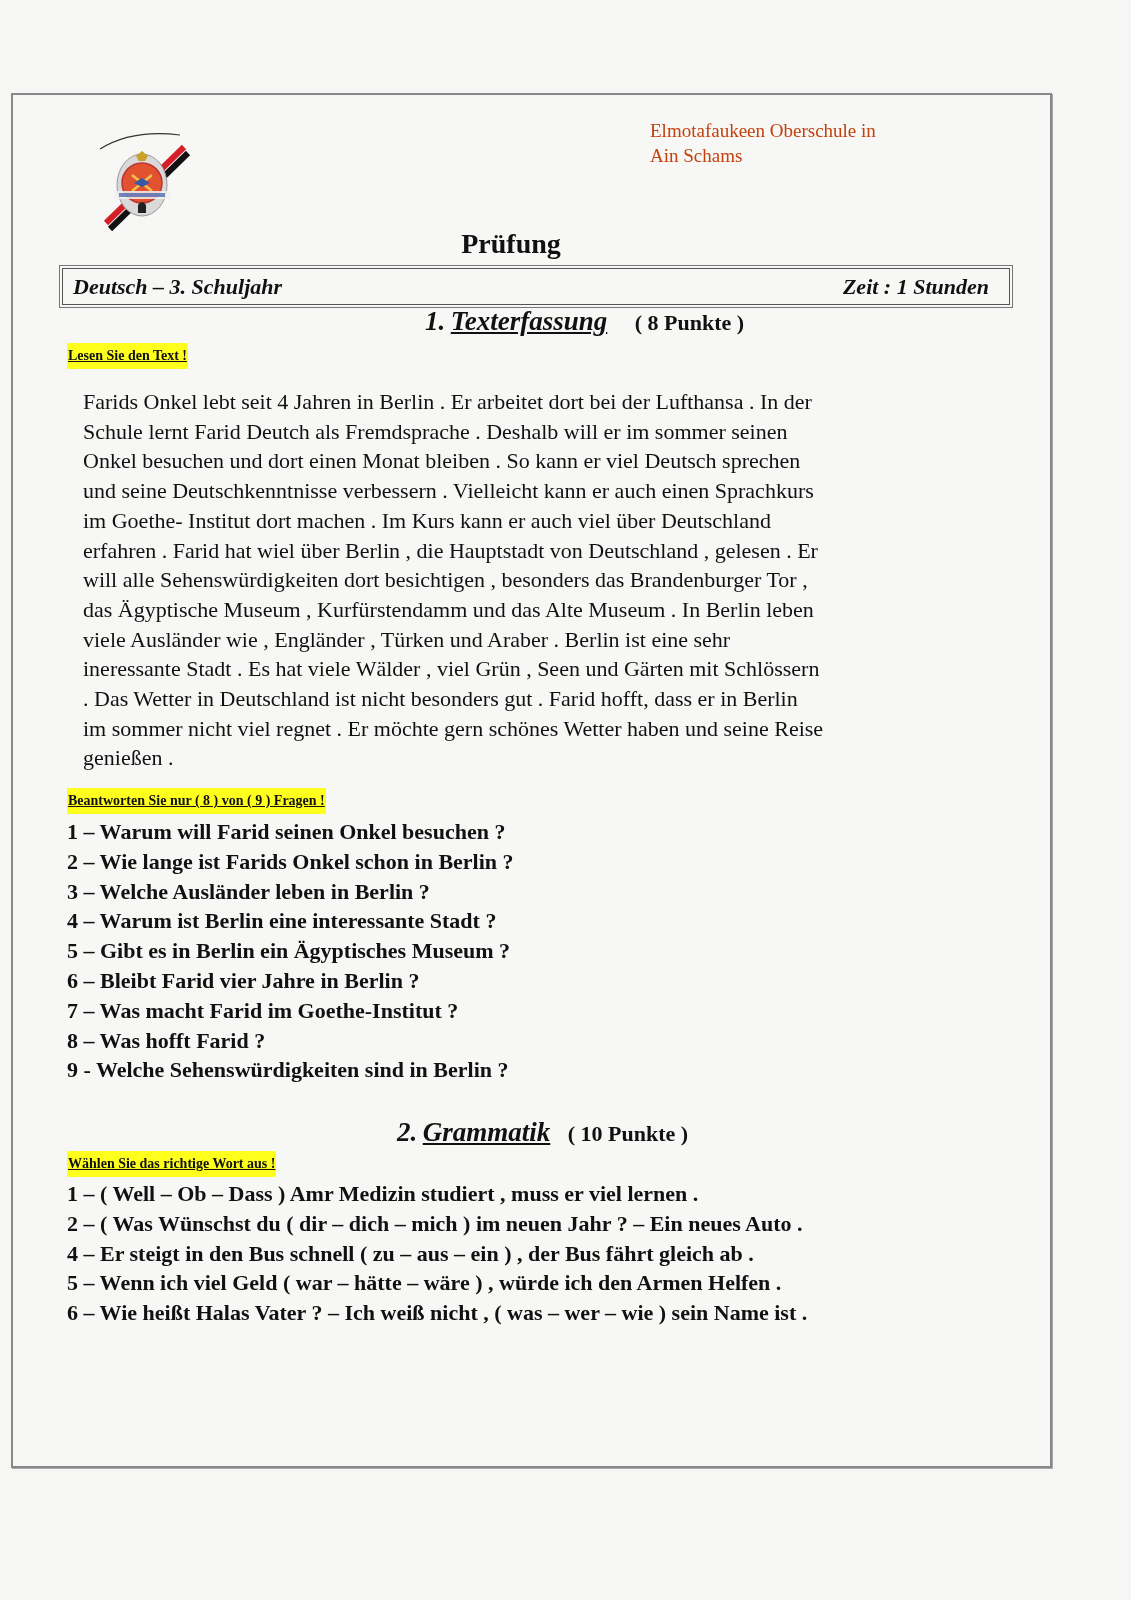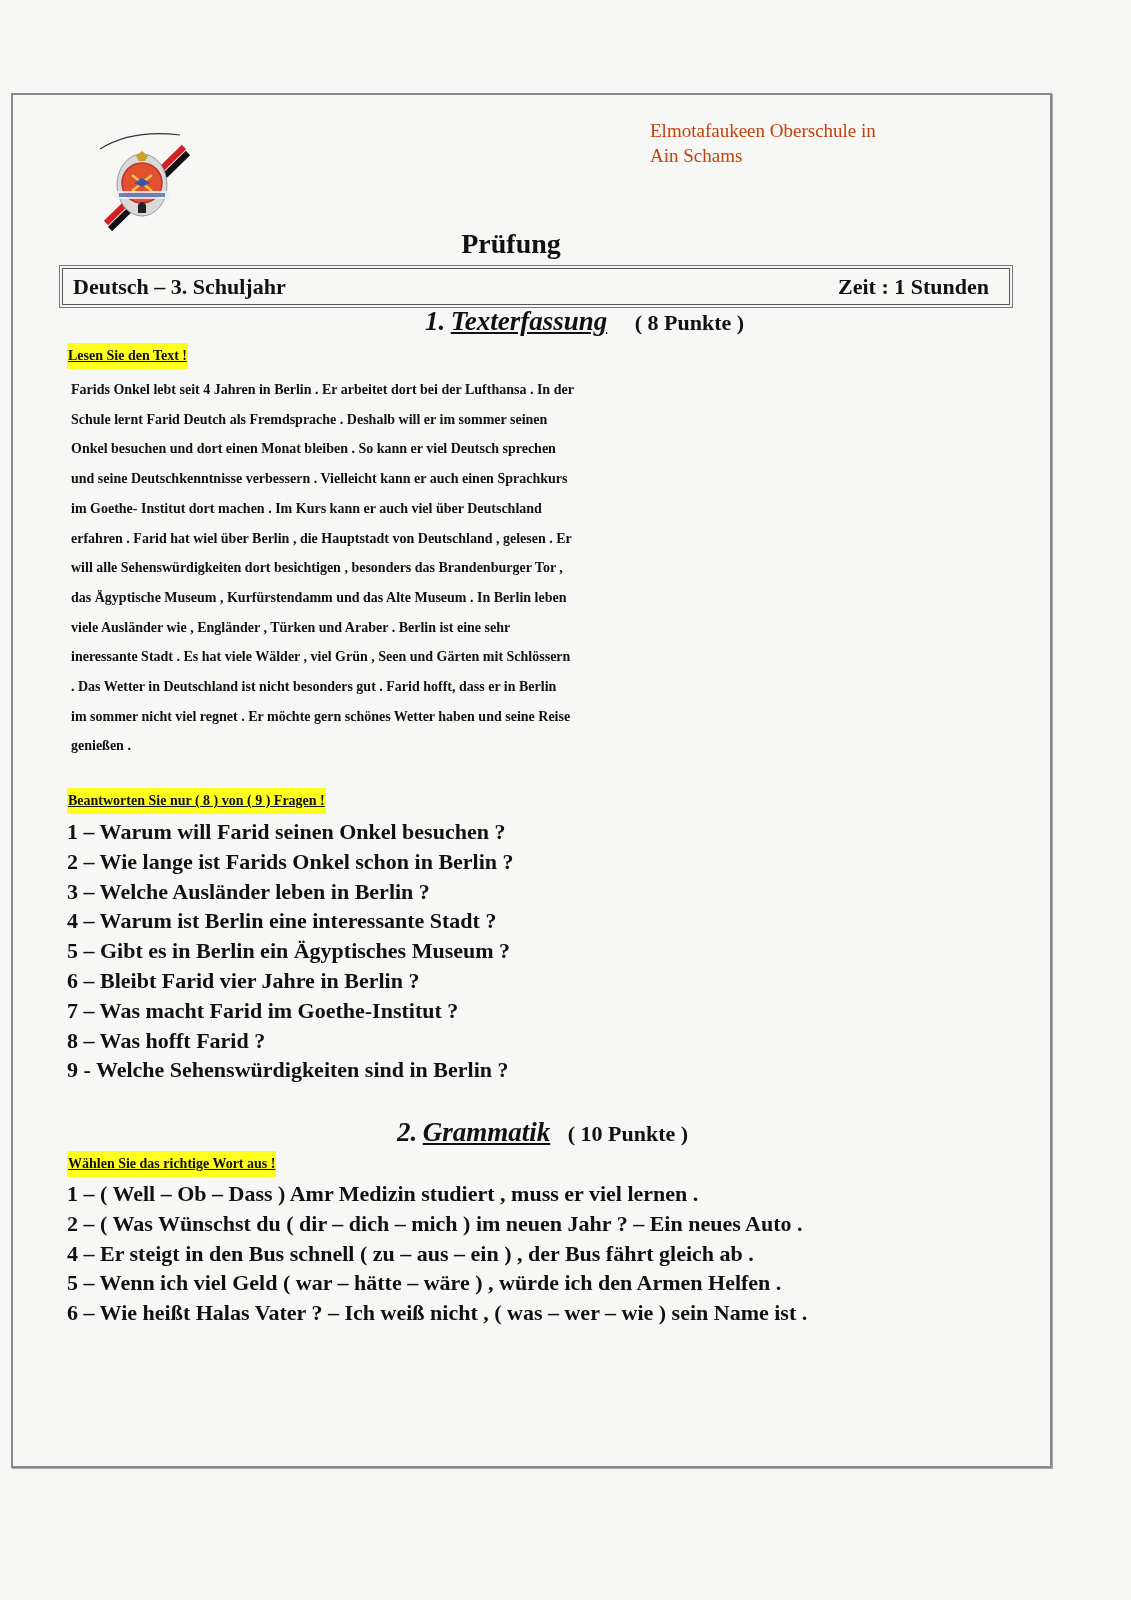--- a/index.html
+++ b/index.html
@@ -59,20 +59,21 @@
       border: 1px solid #555;
       outline: 1px solid #777;
       outline-offset: 2px;
       box-sizing: border-box;
       display: flex;
       justify-content: space-between;
       align-items: center;
       padding: 0 20px 0 10px;
       font-size: 22px;
       font-weight: bold;
+      font-style: italic;
     }
     .section-head {
       position: absolute;
       font-size: 22px;
       font-weight: bold;
     }
     .section-head .num {
       font-style: italic;
       font-size: 27px;
     }
@@ -93,24 +94,24 @@
       font-weight: bold;
       text-decoration: underline;
       line-height: 26px;
       padding: 0 1px;
     }
     .reading {
       position: absolute;
       left: 67px;
       top: 371px;
       width: 945px;
-      font-size: 14px;
-      font-weight: bold;
+      font-size: 22px;
+      font-weight: normal;
       line-height: 29.7px;
-      margin: 4px;
+      margin: 16px;
     }
     .reading span { display: block; white-space: nowrap; }
     .list {
       position: absolute;
       left: 67px;
       margin: 0;
       padding: 0;
       list-style: none;
       font-size: 22px;
       font-weight: bold;

